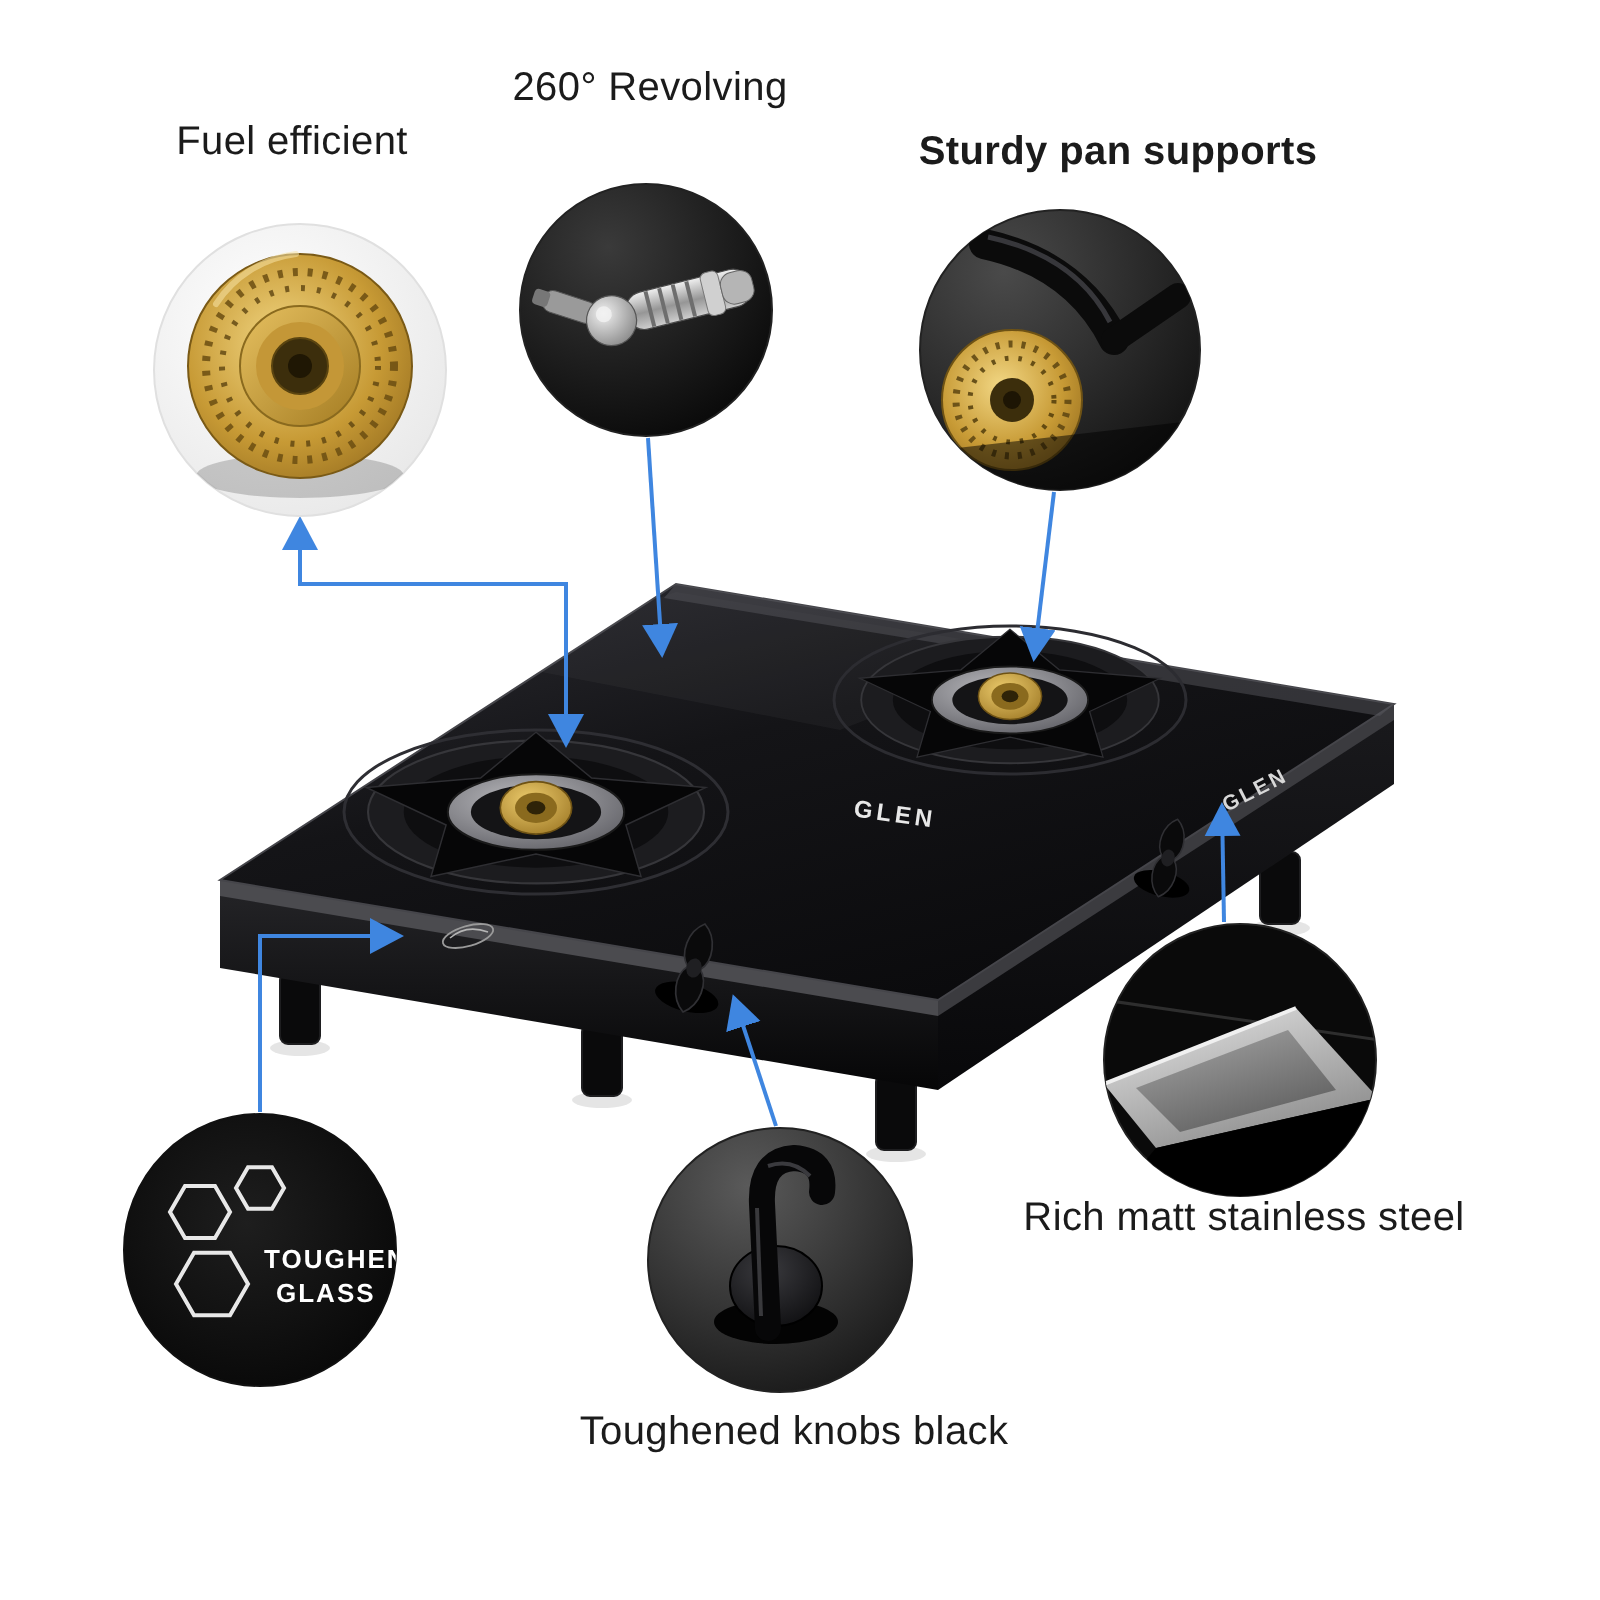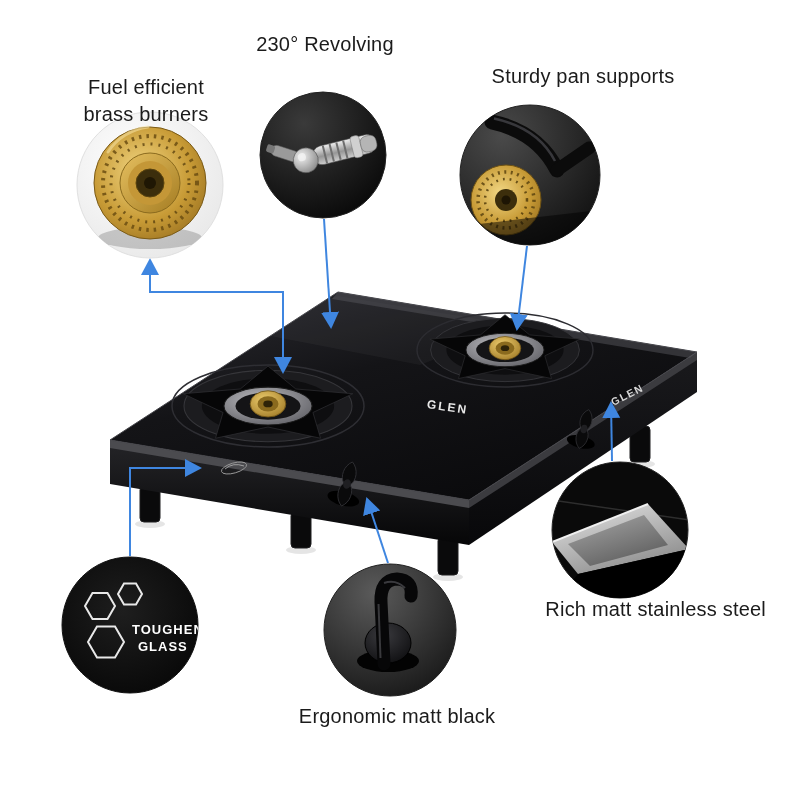--- a/index.html
+++ b/index.html
@@ -260,35 +260,34 @@
     <g clip-path="url(#clip-c6)">
       <ellipse cx="388" cy="661" rx="31" ry="11" fill="#030303"></ellipse>
       <ellipse cx="388" cy="643" rx="23" ry="20" fill="url(#knobBody)" stroke="#000"></ellipse>
       <path d="M384,664 L381,602 Q380,580 397,579 Q413,580 411,596" stroke="#070708" stroke-width="13" fill="none" stroke-linecap="round"></path>
       <path d="M380.5,658 L378.5,604" stroke="#46464a" stroke-width="2" opacity="0.8" fill="none"></path>
       <path d="M384,583 Q396,579 405,588" stroke="#3a3a3e" stroke-width="2" fill="none"></path>
     </g>
   </g>
 </svg>
 
-<div class="label" style="left:40px; top:74px; width:212px;">
+<div class="label" style="left:40px; top:58px; width:212px;">
   <span>Fuel efficient</span>
-  <span>brass burners</span>
 </div>
 
 <div class="label" style="left:220px; top:31px; width:210px;">
-  <span>230° Revolving</span>
-</div>
-
-<div class="label" style="left:452px; top:63px; width:262px;">
+  <span>260° Revolving</span>
+</div>
+
+<div class="label" style="left:428px; top:63px; width:262px;font-weight:bold;">
   <span>Sturdy pan supports</span>
 </div>
 
-<div class="label" style="left:478px; top:596px; width:288px;text-align:right;">
+<div class="label" style="left:478px; top:596px; width:288px;">
   <span>Rich matt stainless steel</span>
 </div>
 
 <div class="label" style="left:6px; top:691px; width:244px;">
 </div>
 
 <div class="label" style="left:280px; top:703px; width:234px;">
-  <span>Ergonomic matt black</span>
+  <span>Toughened knobs black</span>
 </div>
 
 </body></html>

